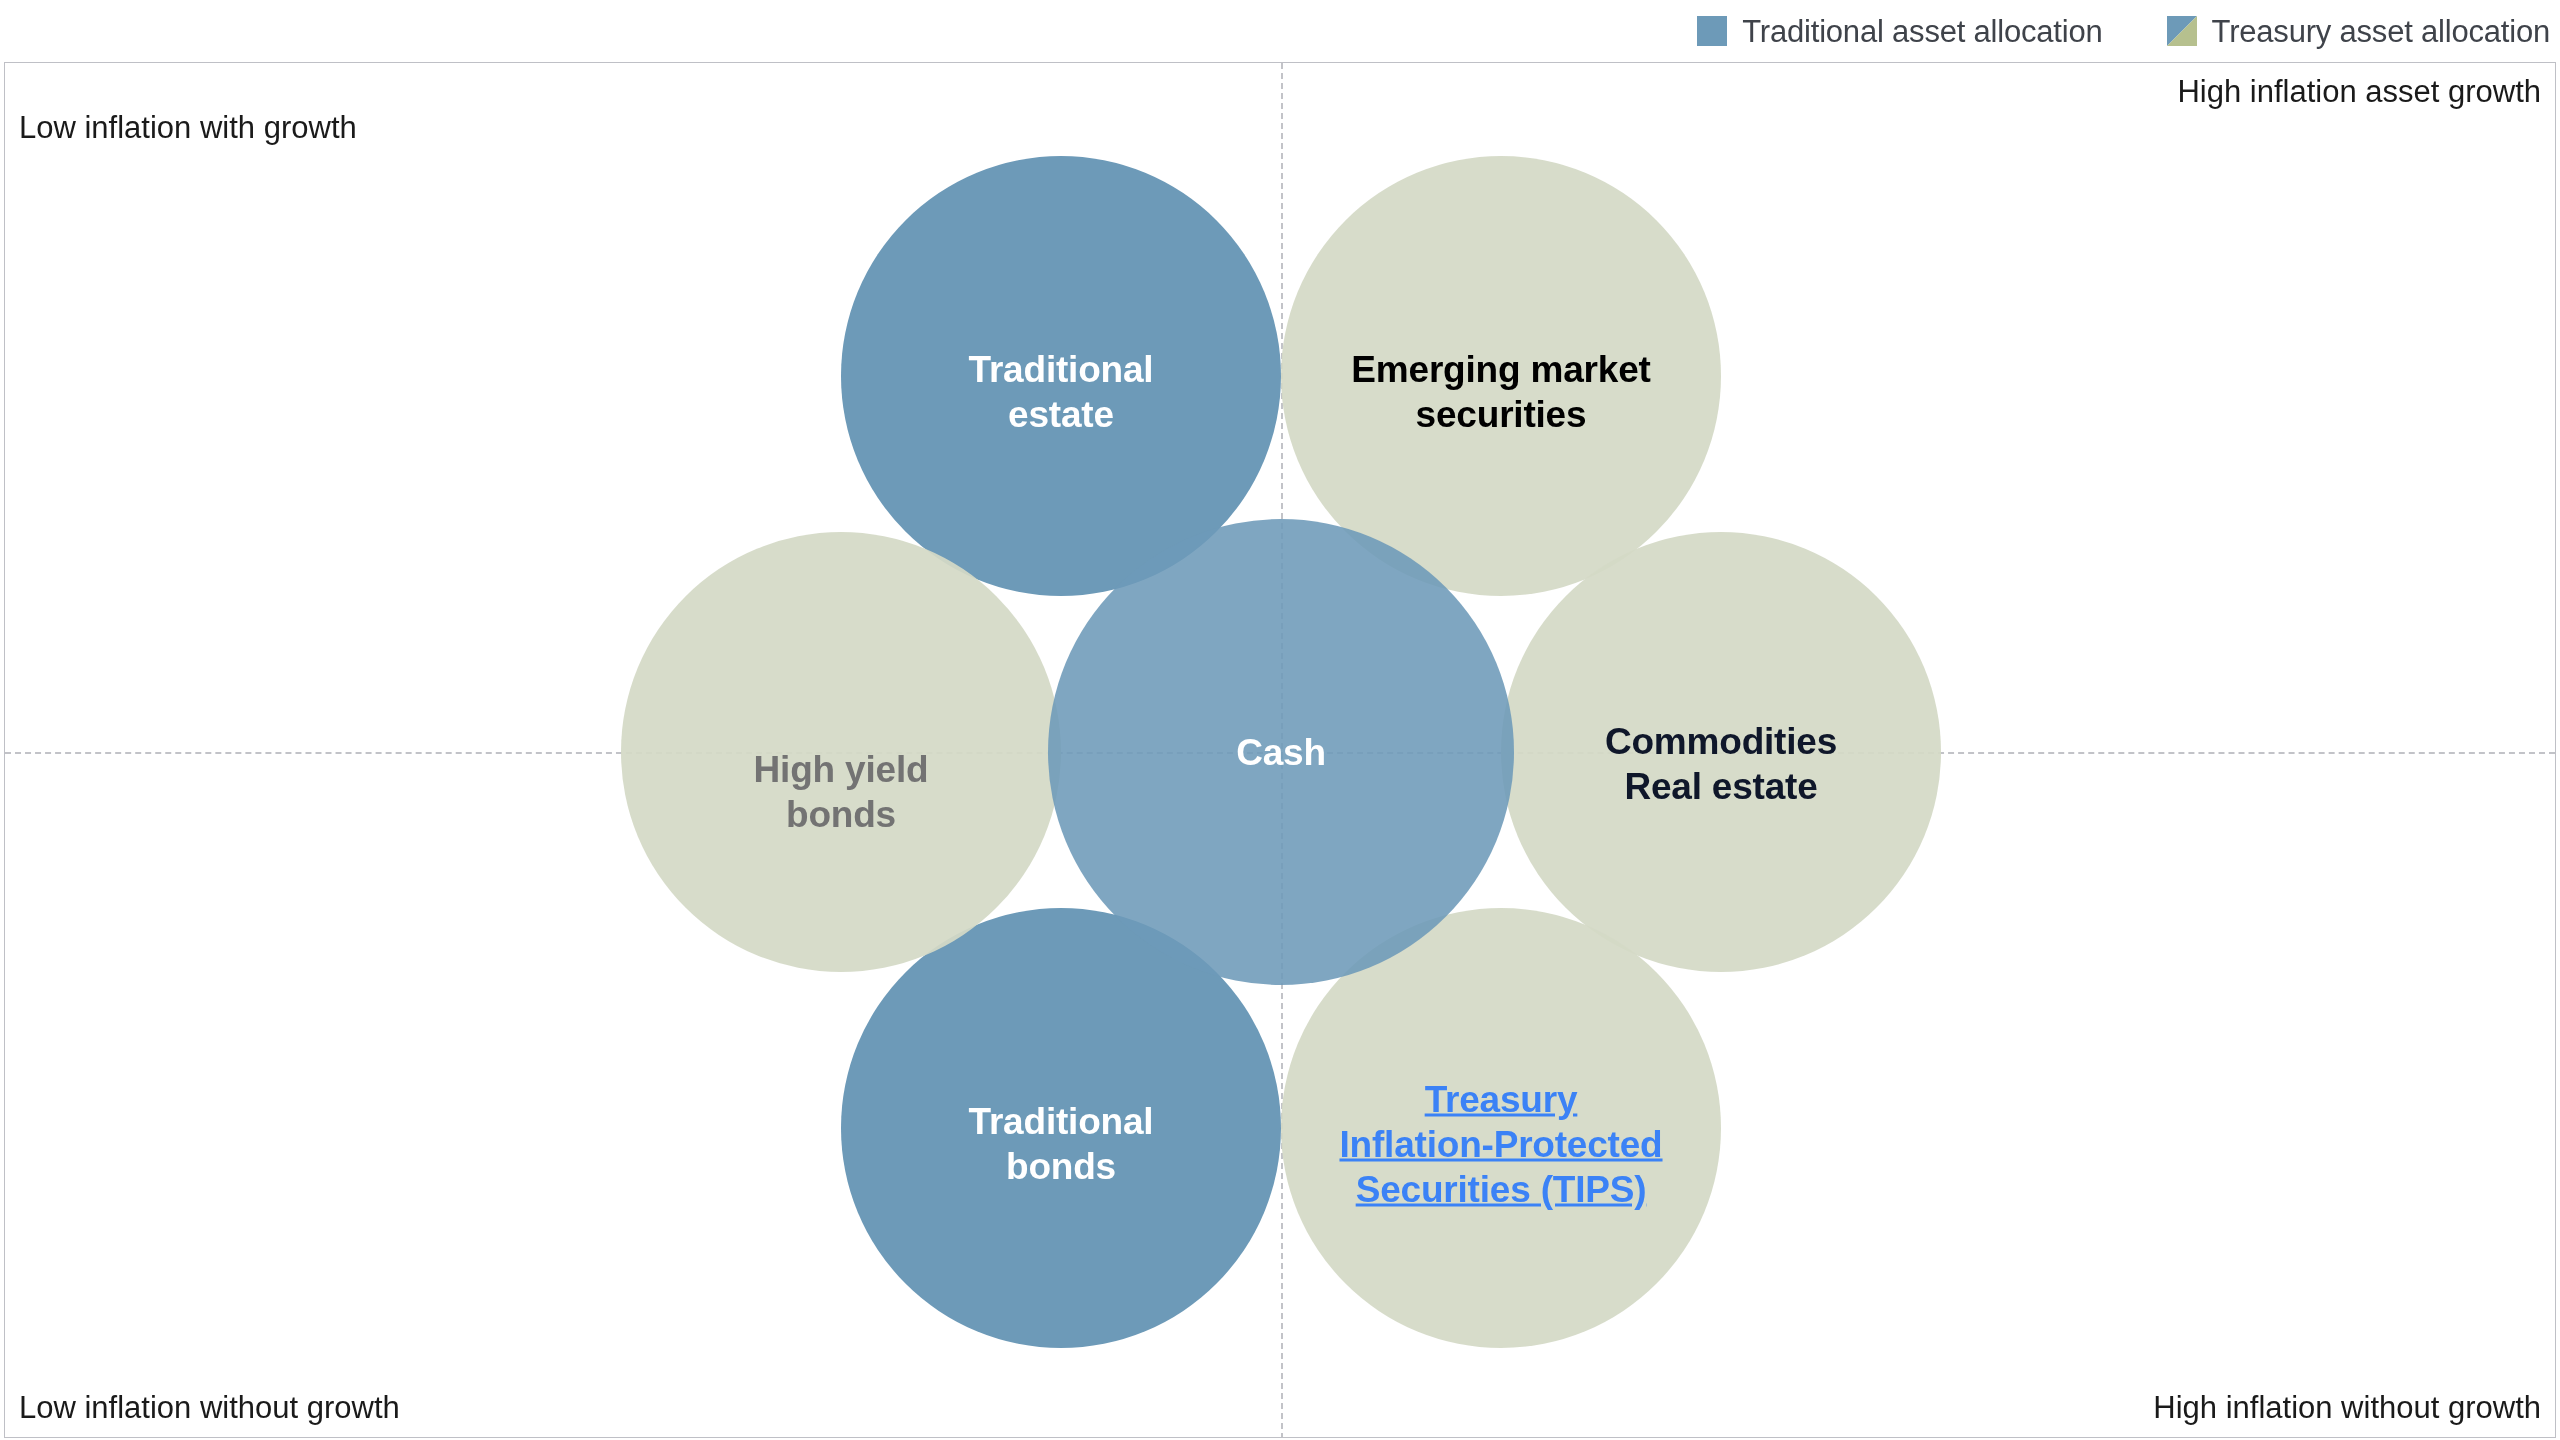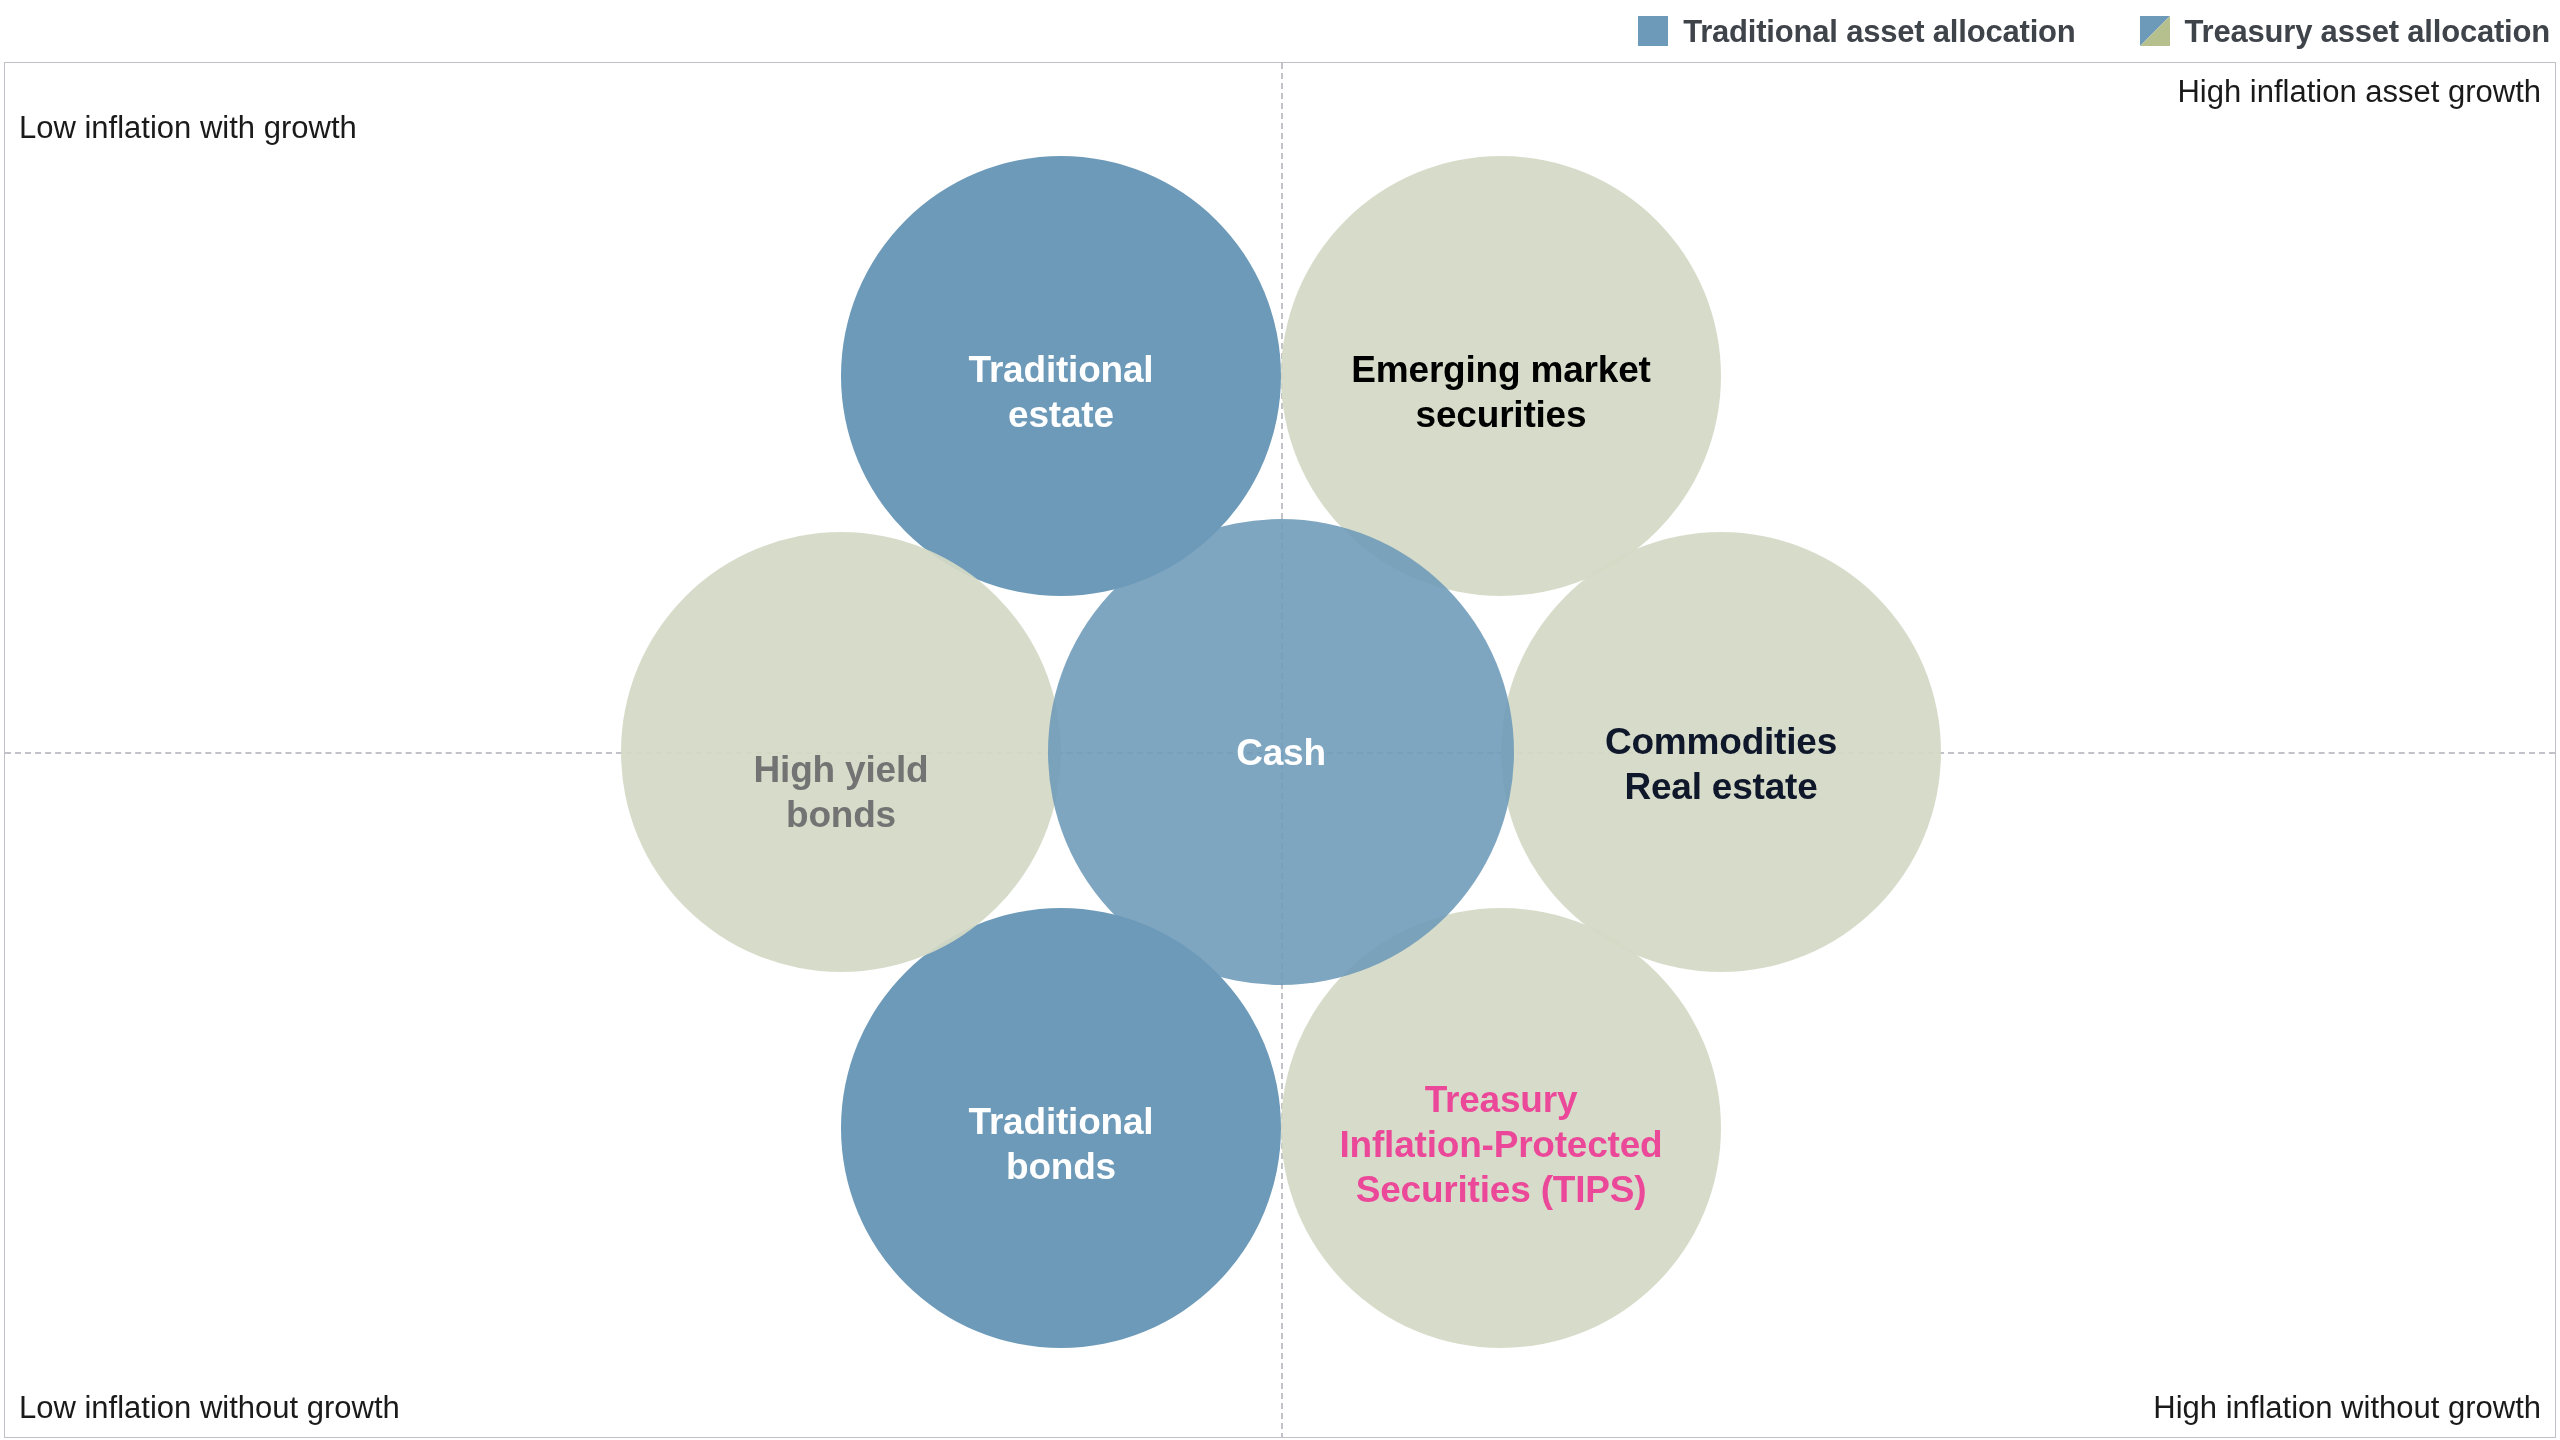--- a/index.html
+++ b/index.html
@@ -8,21 +8,21 @@
     width:2560px;height:1440px;
     font-family:"Liberation Sans","DejaVu Sans",sans-serif;
     overflow:hidden;position:relative;
   }
   #root{position:absolute;left:0;top:0;width:2560px;height:1440px;}
 
   
   .legend{
     position:absolute;left:0;top:0;width:2560px;height:62px;
     display:flex;align-items:center;justify-content:flex-end;
-    padding-right:10px;box-sizing:border-box;font-weight:bold;
+    padding-right:10px;box-sizing:border-box;
   }
   .legend-item{display:flex;align-items:center;margin-left:64px;}
   .legend-swatch{
     width:30px;height:30px;margin-right:15px;flex:0 0 auto;display:block;
   }
   .legend-label{
     font-size:31px;color:#3f434a;letter-spacing:-0.2px;white-space:nowrap;
     line-height:31px;
   }
 
@@ -121,21 +121,21 @@
           <div>bonds</div>
         </div>
         <div class="bubble-label dark" style="left: 1716px; top: 701px; color: #0f172a;">
           <div>Commodities</div>
           <div>Real estate</div>
         </div>
         <div class="bubble-label light" style="left: 1056px; top: 1081px; color: rgb(255, 255, 255);">
           <div>Traditional</div>
           <div>bonds</div>
         </div>
-        <div class="bubble-label dark" style="left: 1496px; top: 1081px; color: #ec4899;">
+        <div class="bubble-label dark" style="left: 1496px; top: 1081px; color: #3b82f6; text-decoration: underline;">
           <div>Treasury</div>
           <div>Inflation-Protected</div>
           <div>Securities (TIPS)</div>
         </div>
         <div class="bubble-label light" style="left: 1276px; top: 689px; color: rgb(255, 255, 255);">
           <div>Cash</div>
         </div>
       </div>
 
   </div>

